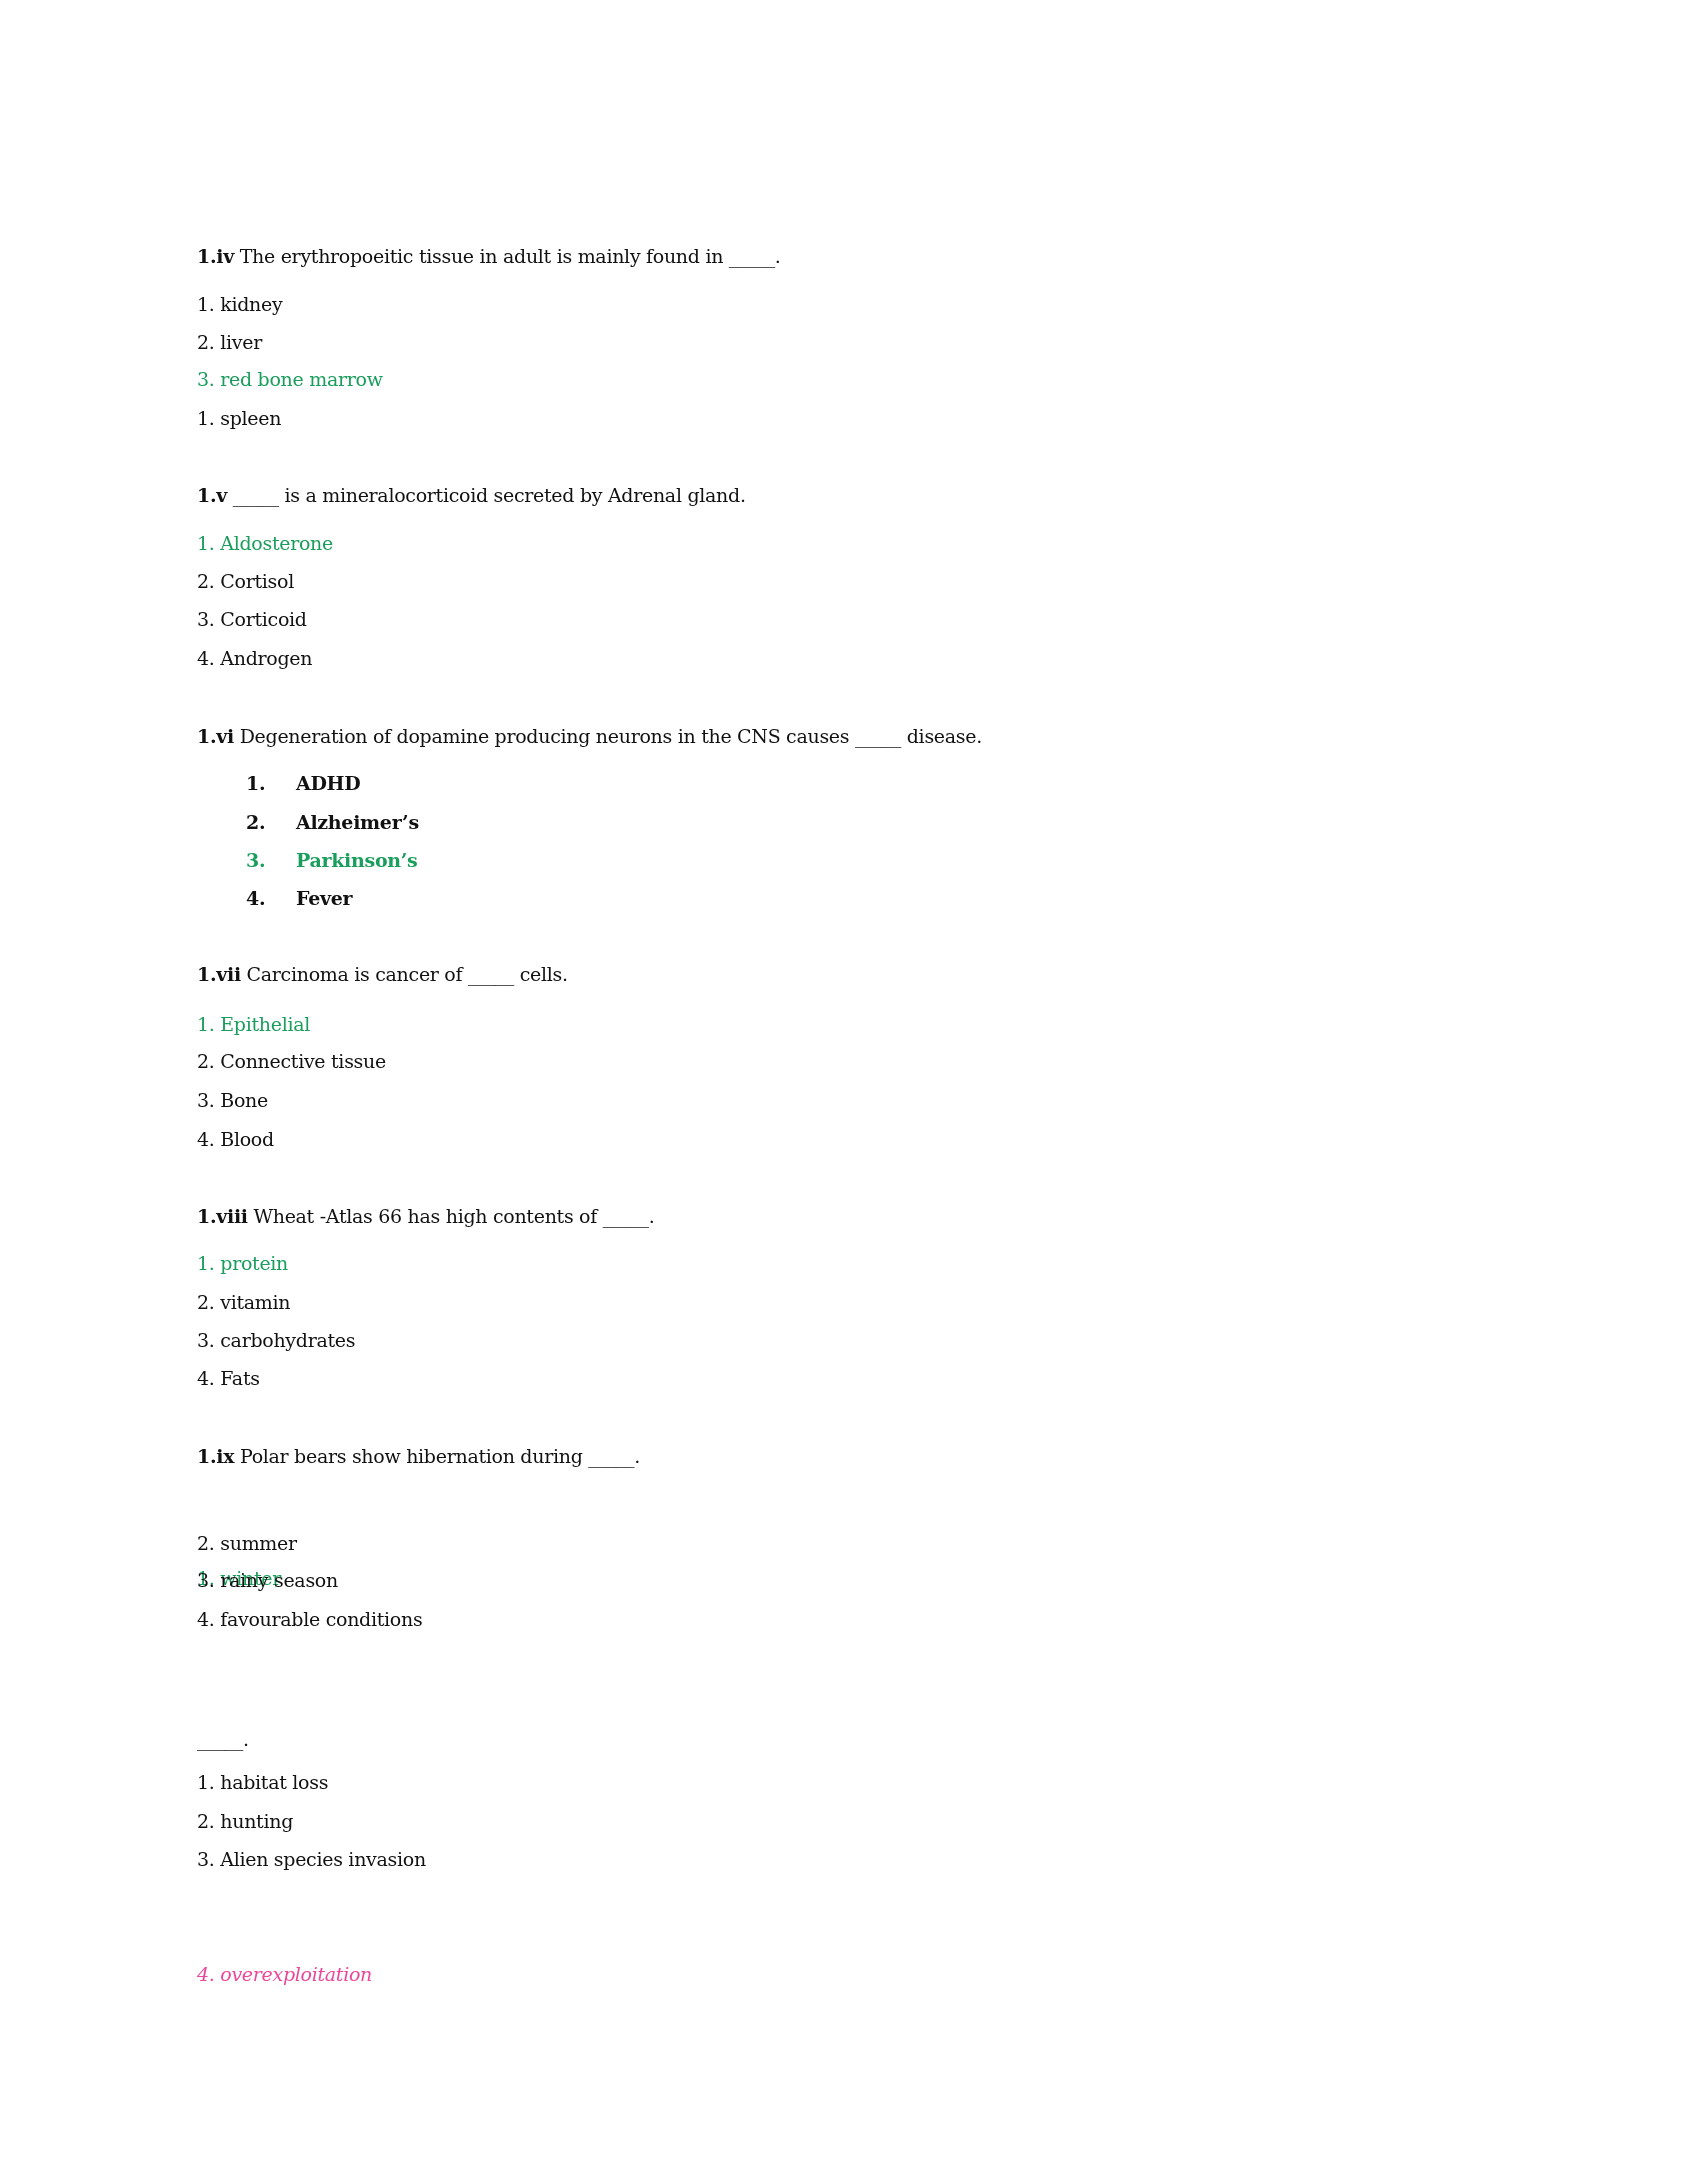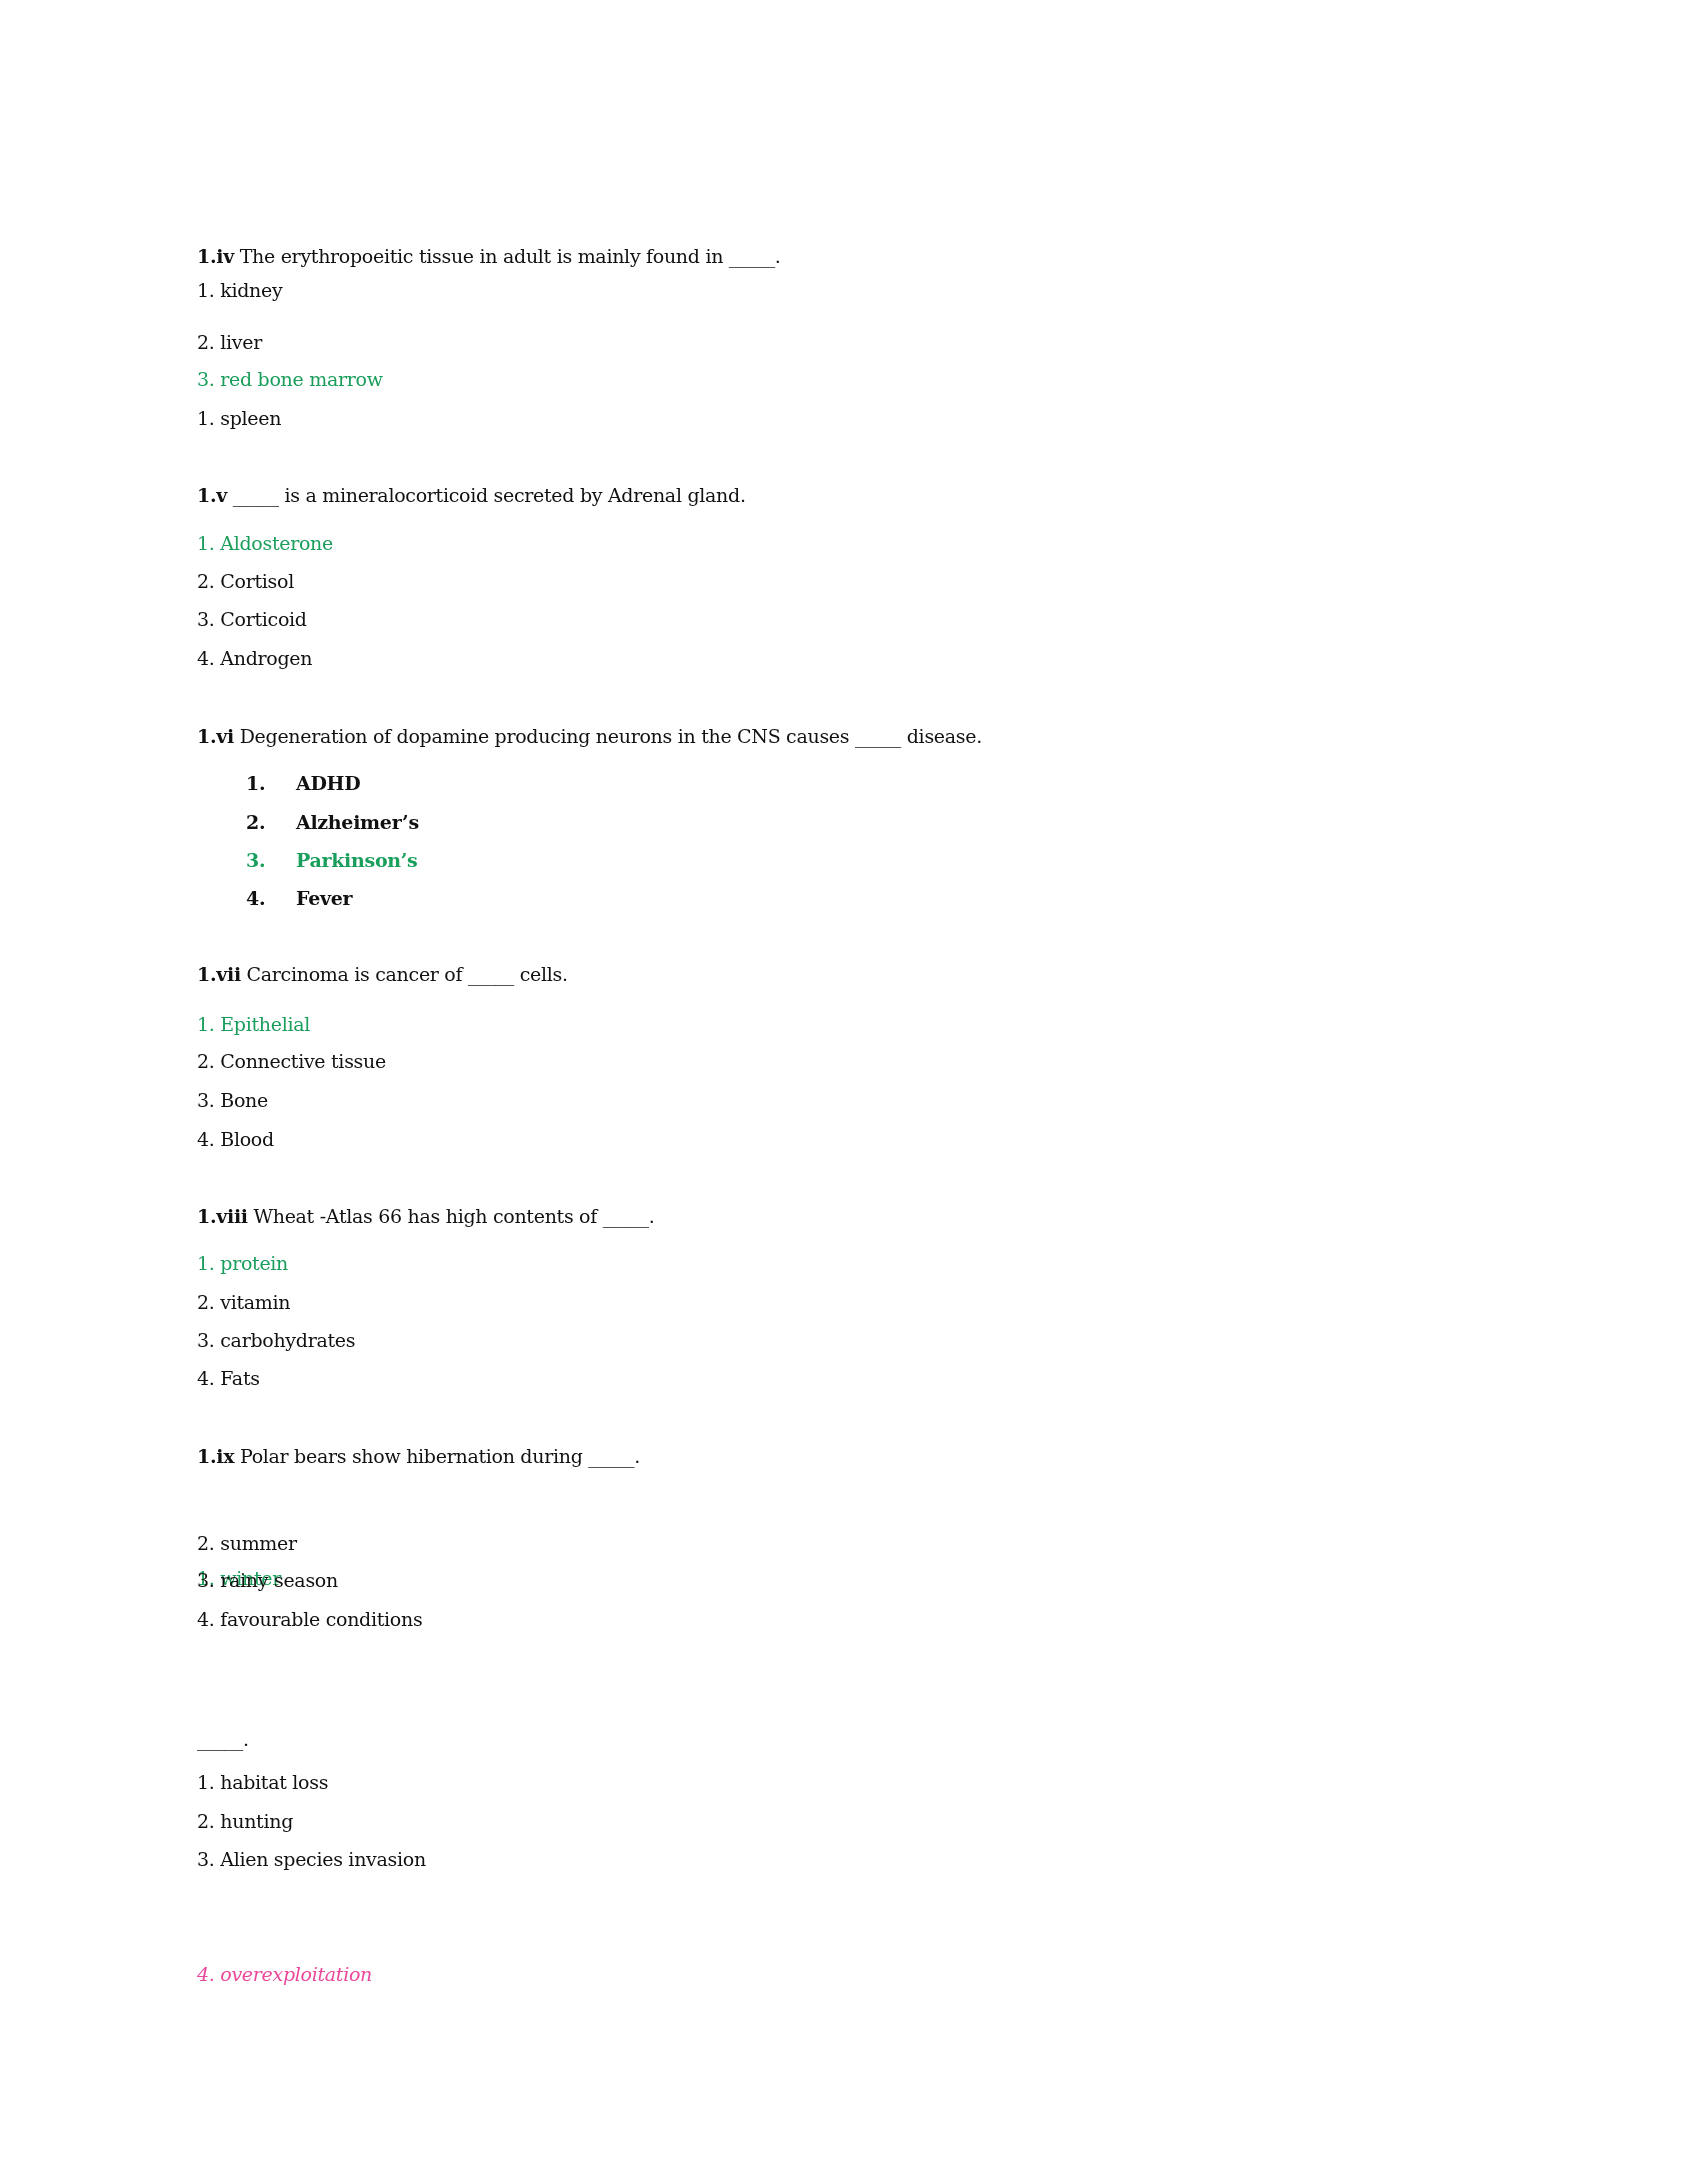--- a/index.html
+++ b/index.html
@@ -14,21 +14,21 @@
 </style>
 </head>
 <body>
 
 <div class="page">
 
   <div class="line q" style="top:238px">
     <span class="num">1.iv</span>
     <span>The erythropoeitic tissue in adult is mainly found in _____.</span>
   </div>
-  <div class="line" style="top:272px">1. kidney</div>
+  <div class="line" style="top:286px">1. kidney</div>
   <div class="line" style="top:324px">2. liver</div>
   <div class="line correct" style="top: 361px; color: rgb(26, 158, 92);">3. red bone marrow</div>
   <div class="line" style="top:400px">1. spleen</div>
 
   <div class="line q" style="top:477px">
     <span class="num">1.v</span>
     <span>_____ is a mineralocorticoid secreted by Adrenal gland.</span>
   </div>
   <div class="line correct" style="top: 525px; color: rgb(26, 158, 92);">1. Aldosterone</div>
   <div class="line" style="top:563px">2. Cortisol</div>

